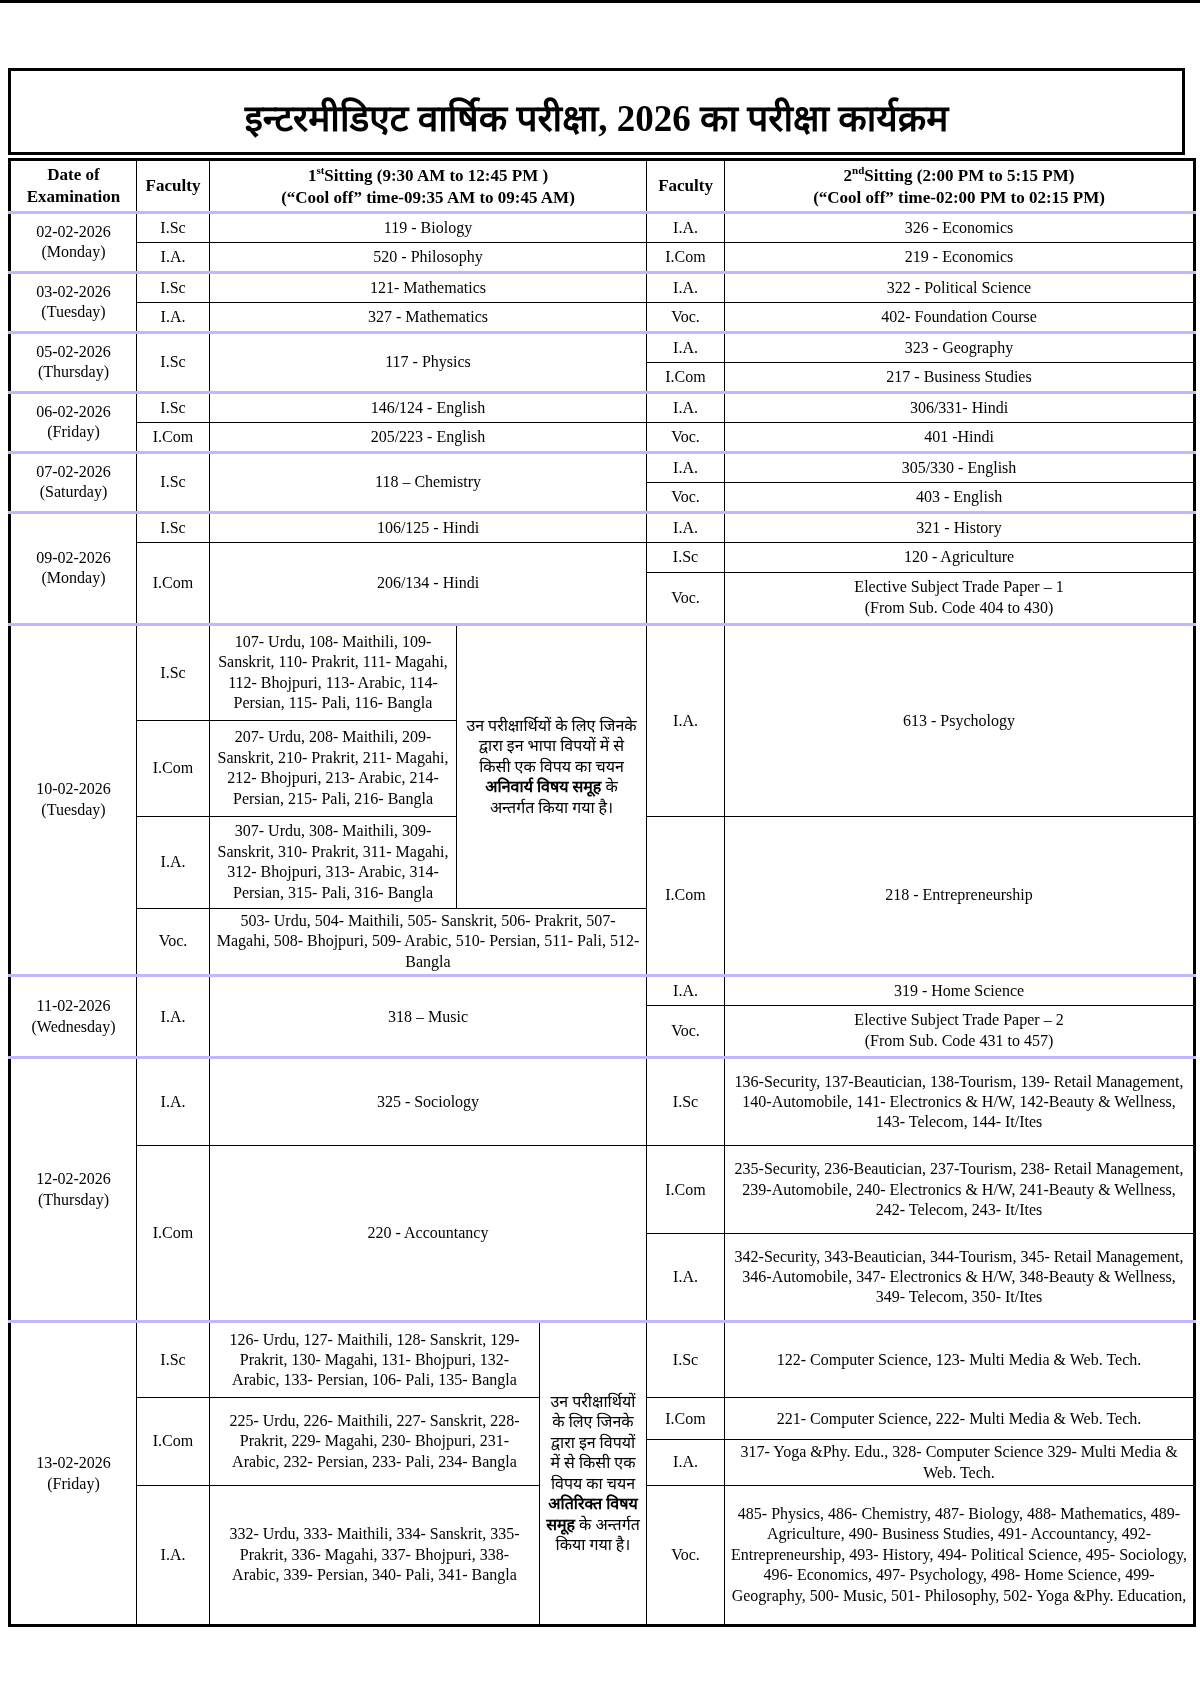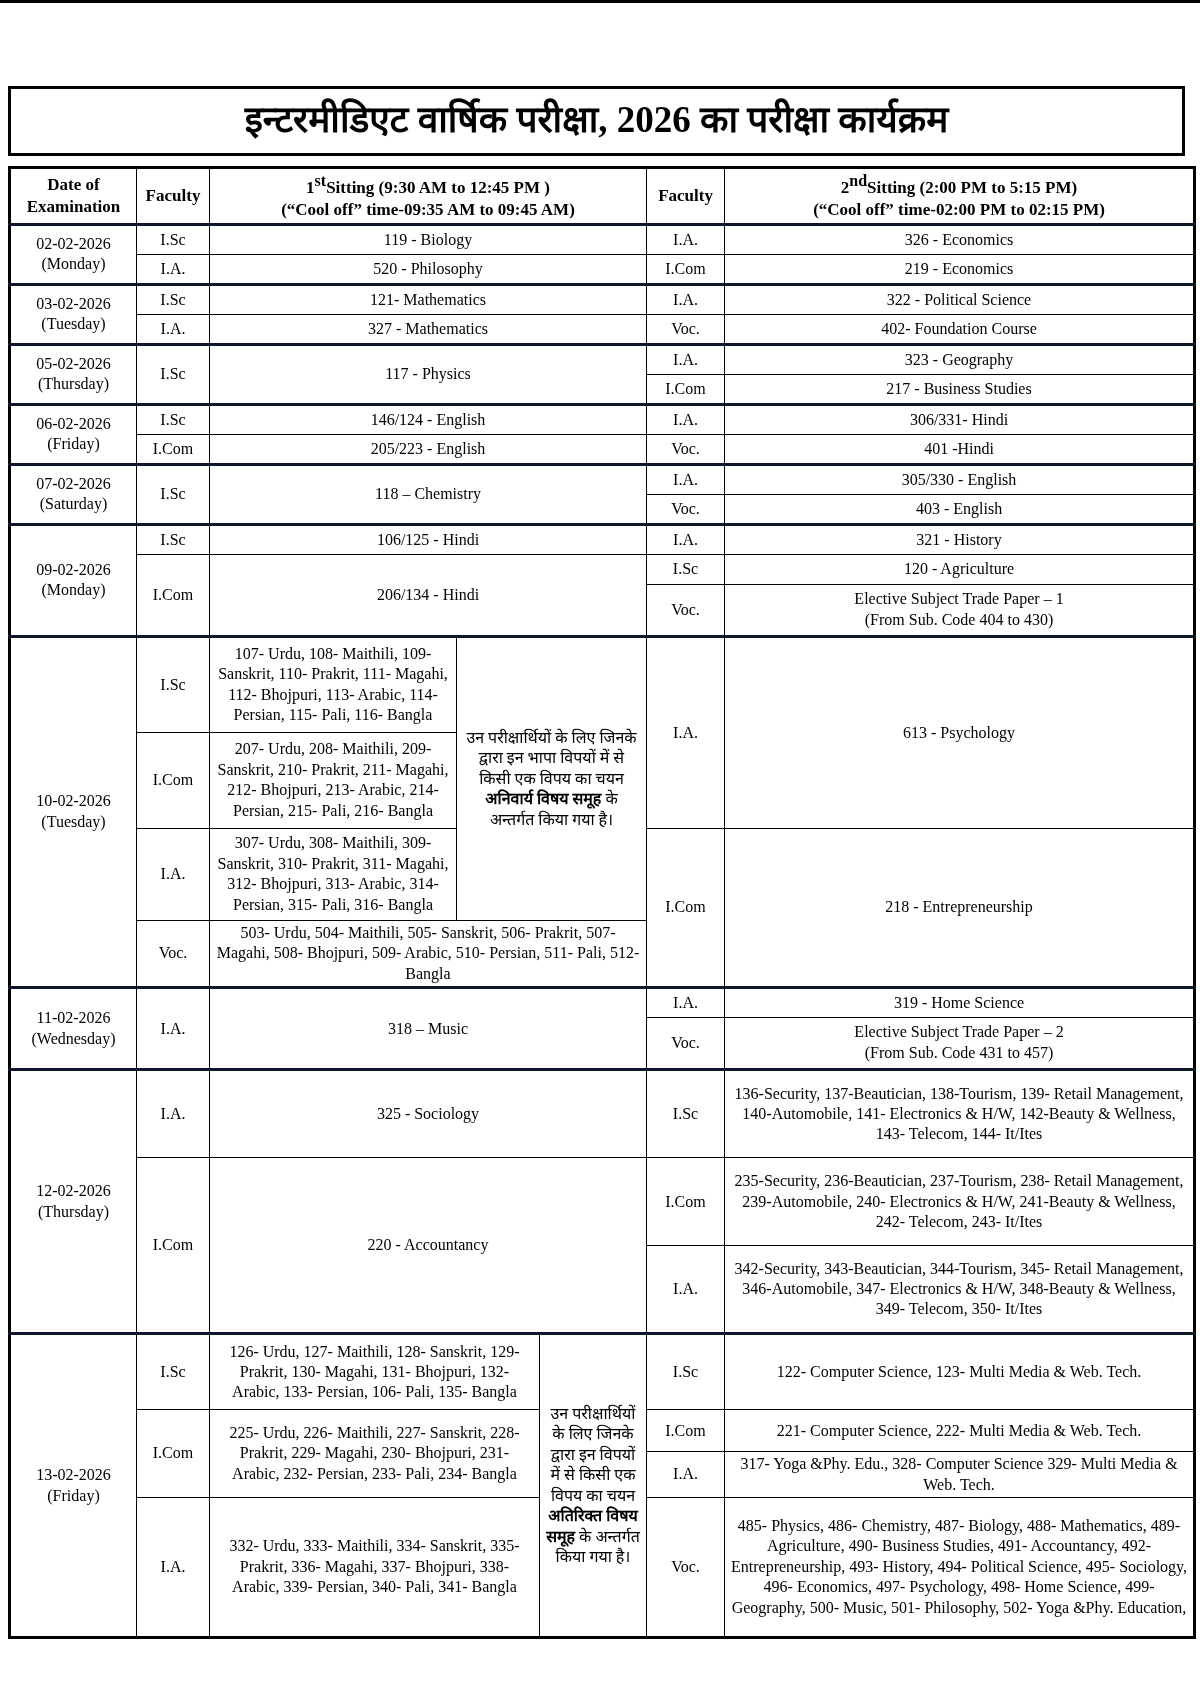--- a/index.html
+++ b/index.html
@@ -5,50 +5,50 @@
   html,body{margin:0;padding:0;}
   body{
     width:1200px;height:1697px;
     background:#ffffff;
     font-family:"Liberation Serif", serif;
     color:#000;
     position:relative;
   }
   .top-rule{position:absolute;top:0;left:0;width:1200px;height:3px;background:#000;}
   .title-box{
-    position:absolute;left:8px;top:86px;width:1177px;
+    position:absolute;left:8px;top:68px;width:1177px;
     border:3px solid #000;
     box-sizing:border-box;
     text-align:center;
     font-weight:bold;
     font-size:37px;
-    padding:3px 0 10px 0;
+    padding:20px 0 10px 0;
   }
   table.sched{
-    position:absolute;left:8px;top:166px;
+    position:absolute;left:8px;top:158px;
     width:1185px;
     border-collapse:collapse;
     table-layout:fixed;
     border:3px solid #000;
   }
   .sched td, .sched th{
     border:1px solid #000;
     text-align:center;
     vertical-align:middle;
     padding:2px 5px;
     font-size:16px;
     line-height:1.28;
     overflow:hidden;
   }
   .sched th{font-weight:bold;font-size:17px;}
-  .sec td, .sec th{border-top:3px solid #0f172a;}   
+  .sec td, .sec th{border-top:3px solid #c4b5fd;}   
   .datecell{font-size:16px;}
   .note{font-size:15px;line-height:1.45;}
   .note b{font-weight:bold;}
-  sup{font-size:16px;}
+  sup{font-size:11px;}
   .two-line div{line-height:1.3;}
 </style>
 </head>
 <body>
 
 <div class="top-rule"></div>
 
 <div class="title-box">
   <span>इन्टरमीडिएट वार्षिक परीक्षा, 2026 का परीक्षा कार्यक्रम</span>
 </div>

